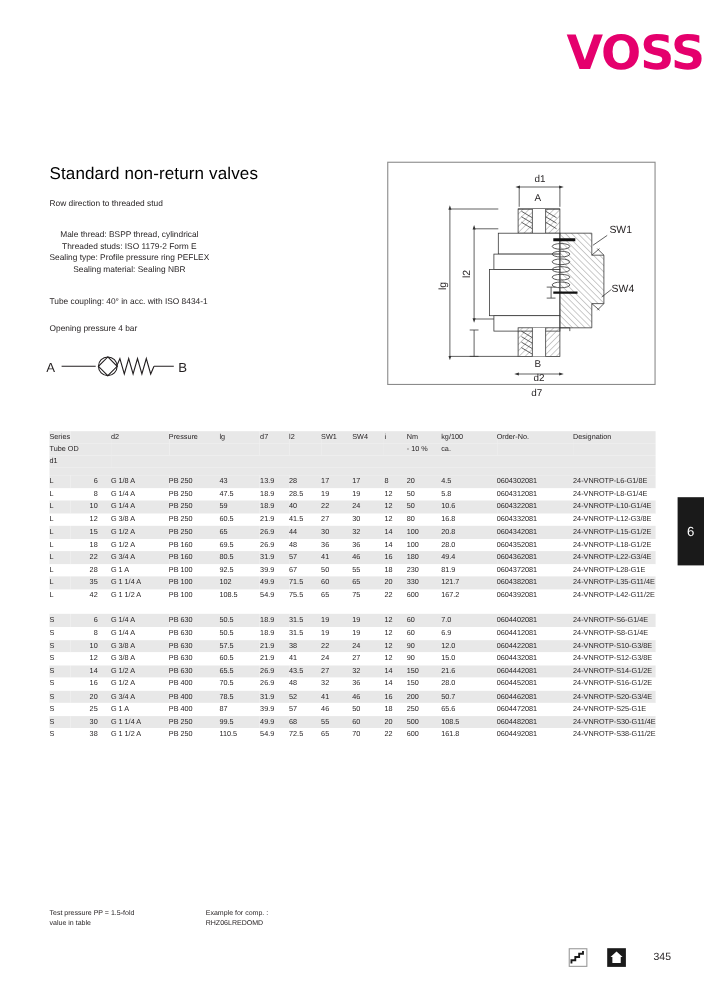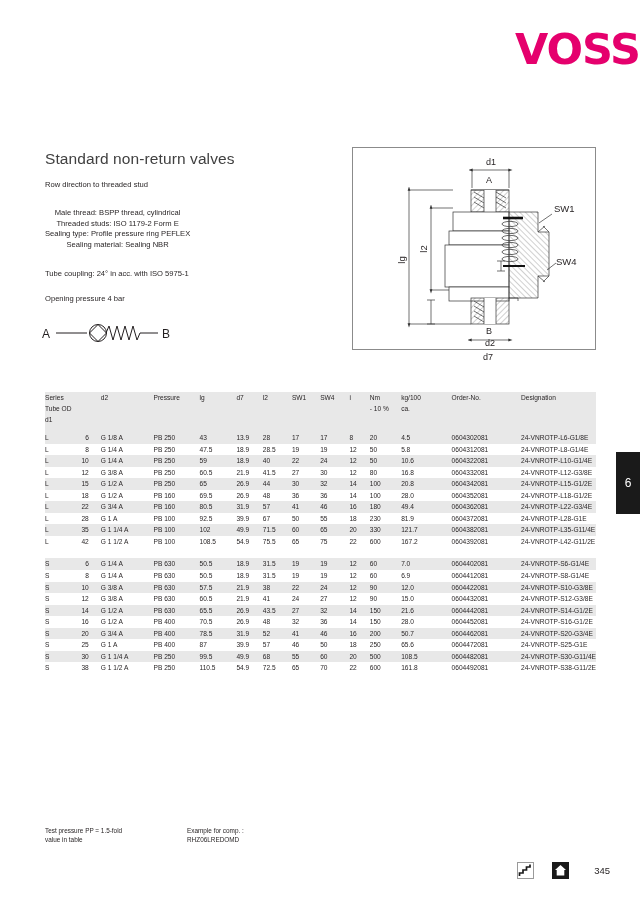--- a/index.html
+++ b/index.html
@@ -35,21 +35,21 @@
   }
 
   
   .title {
     position: absolute;
     left: 45px;
     top: 150px;
     font-size: 15.5px;
     font-weight: normal;
     letter-spacing: 0.1px;
-    color: #404040;
+    color: #000000;
   }
   .subtitle {
     position: absolute;
     left: 45px;
     top: 180px;
     font-size: 7.6px;
     color: #231f20;
   }
   .spec-block {
     position: absolute;
@@ -214,21 +214,21 @@
 <div class="title">Standard non-return valves</div>
 <div class="subtitle">Row direction to threaded stud</div>
 
 <div class="spec-block">
   <div>Male thread: BSPP thread, cylindrical</div>
   <div>Threaded studs: ISO 1179-2 Form E</div>
   <div>Sealing type: Profile pressure ring PEFLEX</div>
   <div>Sealing material: Sealing NBR</div>
 </div>
 
-<div class="spec-block2">Tube coupling: 24° in acc. with ISO 5975-1</div>
+<div class="spec-block2">Tube coupling: 40° in acc. with ISO 8434-1</div>
 <div class="spec-block3">Opening pressure 4 bar</div>
 
 <div class="symbol">
   <svg width="135" height="34" viewBox="0 0 135 34" xmlns="http://www.w3.org/2000/svg">
     <text x="0" y="22" font-family="Liberation Sans, sans-serif" font-size="12" fill="#231f20">A</text>
     <line x1="14" y1="17" x2="45" y2="17" stroke="#231f20" stroke-width="1"></line>
 
     <circle cx="56" cy="17" r="8.5" fill="none" stroke="#231f20" stroke-width="1"></circle>
     <path d="M56 8.5 L64.5 17 L56 25.5 L47.5 17 Z" fill="none" stroke="#231f20" stroke-width="1"></path>
 

